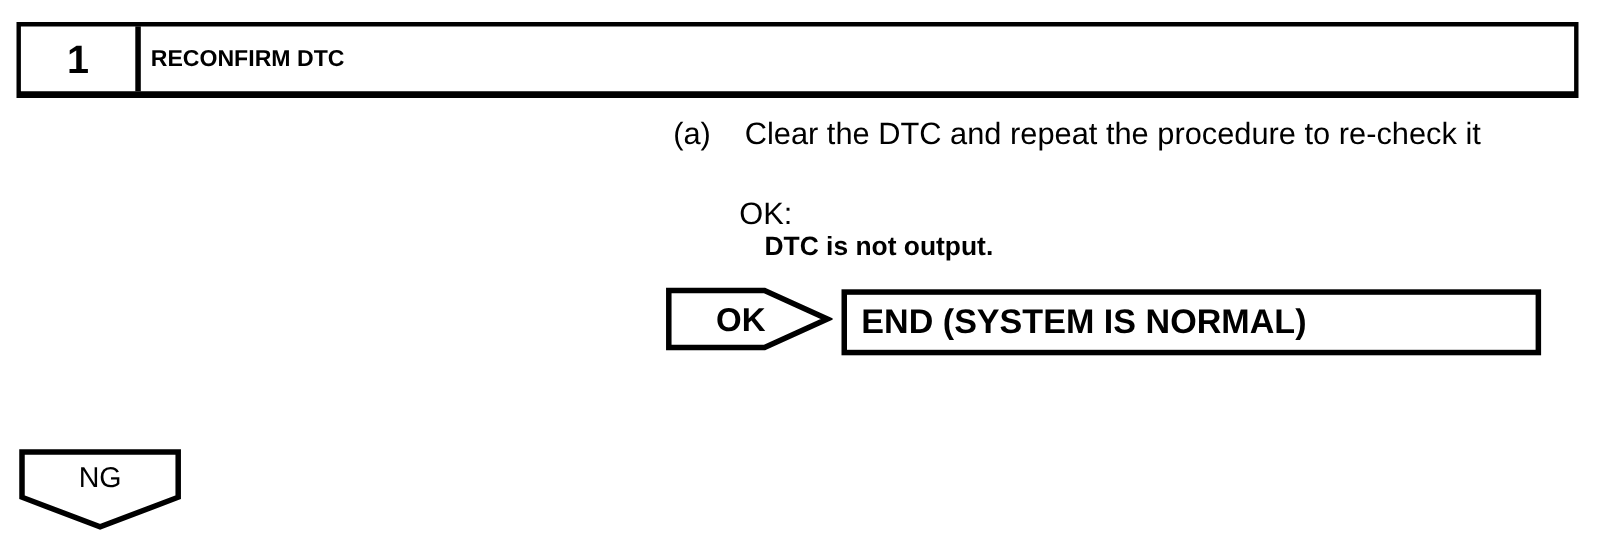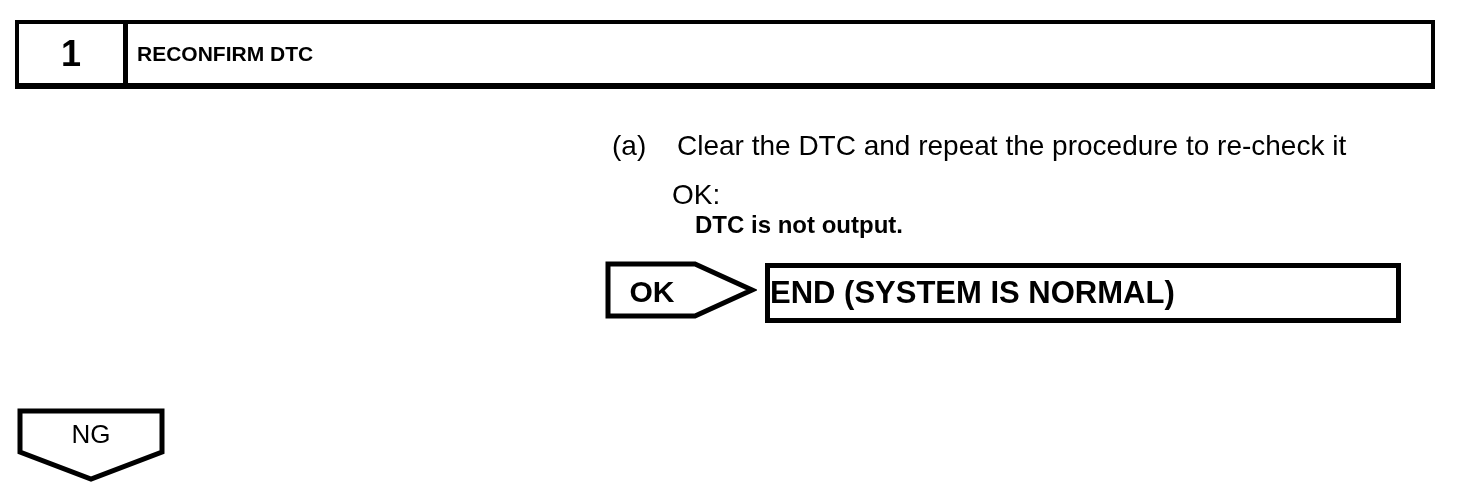--- a/index.html
+++ b/index.html
@@ -37,49 +37,49 @@
     padding-left: 9px;
     font-size: 21px; font-weight: bold;
     white-space: nowrap;
   }
 
   
   .instruction {
     left: 612px; top: 106px;
     font-size: 28px; line-height: 1.15;
     white-space: nowrap;
-    margin-top: 24px;
   }
   .instruction .marker { display: inline-block; width: 65px; }
 
   
   .ok-label { left: 672px; top: 179px; font-size: 28px; font-weight: normal; line-height: 1.15; }
   .ok-cond  { left: 695px; top: 211px; font-size: 24px; font-weight: bold; line-height: 1.15; white-space: nowrap; }
 
   
   .ok-conn-svg { left: 605px; top: 261px; }
   .ok-conn-label {
     left: 608px; top: 275px; width: 88px;
-    text-align: center;
+    text-align: right;
     font-size: 30px; font-weight: bold; line-height: 1.1;
   }
   .ng-conn-svg { left: 17px; top: 408px; }
   .ng-conn-label {
     left: 20px; top: 420px; width: 142px;
     text-align: center;
     font-size: 26px; font-weight: normal; line-height: 1.1;
   }
 
   
   .end-box {
     left: 765px; top: 263px;
     width: 636px; height: 60px;
     border: 5px solid #000;
     box-sizing: border-box;
     display: flex; align-items: center;
+    padding-left: 13px;
     font-size: 31px; font-weight: bold;
     white-space: nowrap;
     background: #fff;
   }
 </style>
 </head>
 <body>
 
 <div class="canvas">
 

